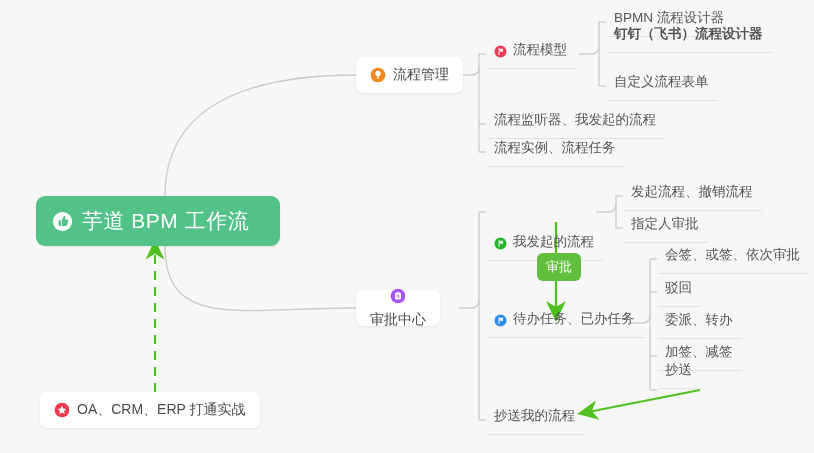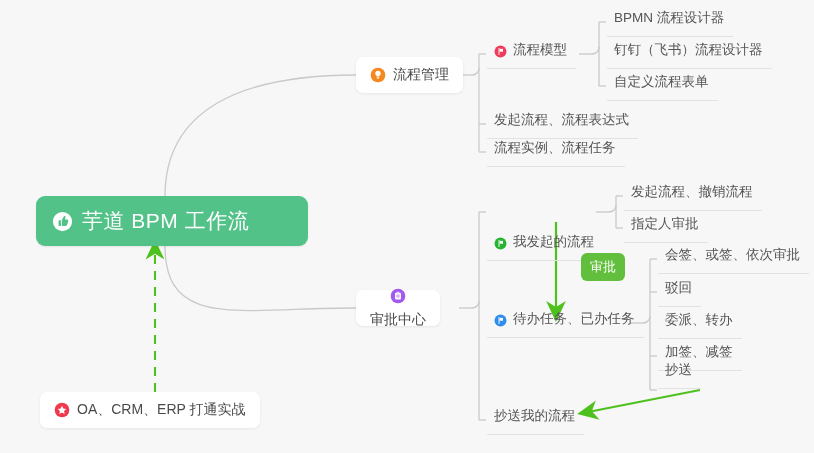--- a/index.html
+++ b/index.html
@@ -9,21 +9,21 @@
     font-family: "Liberation Sans", "DejaVu Sans", sans-serif;
     overflow: hidden;
   }
   #canvas { position: relative; width: 814px; height: 453px; }
 
   svg.wires { position: absolute; left: 0; top: 0; width: 814px; height: 453px; pointer-events: none; }
 
   
   .root-node {
     position: absolute; left: 36px; top: 196px;
-    width: 272px; height: 50px;
+    width: 244px; height: 50px;
     background: #52c288; border-radius: 9px;
     display: flex; align-items: center; gap: 9px;
     padding: 0 16px;
     box-shadow: 0 1px 2px rgba(0,0,0,.08);
   }
   .root-label { color: #ffffff; font-size: 21px; letter-spacing: .5px; white-space: nowrap; }
 
   
   .card-node {
     position: absolute; height: 36px;
@@ -44,21 +44,20 @@
     white-space: nowrap;
   }
   .leaf-label { color: #555; font-size: 13.5px; white-space: nowrap; }
 
   
   .tag {
     position: absolute;
     background: #62bf3d; border-radius: 6px;
     display: flex; align-items: center; justify-content: center;
     padding: 5px 9px;
-    margin-left: 44px;
   }
   .tag-label { color: #fff; font-size: 13px; white-space: nowrap; }
 
   
   .ico { width: 16px; height: 16px; flex: 0 0 16px; display: block; }
   .ico.big { width: 21px; height: 21px; flex: 0 0 21px; }
   .ico.sm { width: 13px; height: 13px; flex: 0 0 13px; }
 </style>
 </head>
 <body>
@@ -165,32 +164,32 @@
       <svg viewBox="0 0 24 24" width="13" height="13">
         <circle cx="12" cy="12" r="11" fill="#ef3c5b"></circle>
         <path d="M9.3 6.4v11.2" stroke="#ffffff" stroke-width="1.7" stroke-linecap="round"></path>
         <path d="M10.4 7.1h6.2v5.3h-6.2z" fill="#ffffff"></path>
       </svg>
     </span>
     <span class="leaf-label">流程模型</span>
   </div>
 
   <div class="leaf" style="left:487px; top:110px;">
-    <span class="leaf-label">发起流程、流程表达式</span>
+    <span class="leaf-label">流程监听器、我发起的流程</span>
   </div>
 
   <div class="leaf" style="left:487px; top:138px;">
     <span class="leaf-label">流程实例、流程任务</span>
   </div>
 
   <div class="leaf" style="left:607px; top:8px;">
     <span class="leaf-label">BPMN 流程设计器</span>
   </div>
 
-  <div class="leaf" style="left:607px; top:40px;">
+  <div class="leaf" style="left:607px; top:24px;font-weight:bold;">
     <span class="leaf-label">钉钉（飞书）流程设计器</span>
   </div>
 
   <div class="leaf" style="left:607px; top:72px;">
     <span class="leaf-label">自定义流程表单</span>
   </div>
 
   <div class="leaf" style="left:487px; top:192px;margin-top:40px;">
     <span class="ico sm">
       <svg viewBox="0 0 24 24" width="13" height="13">

